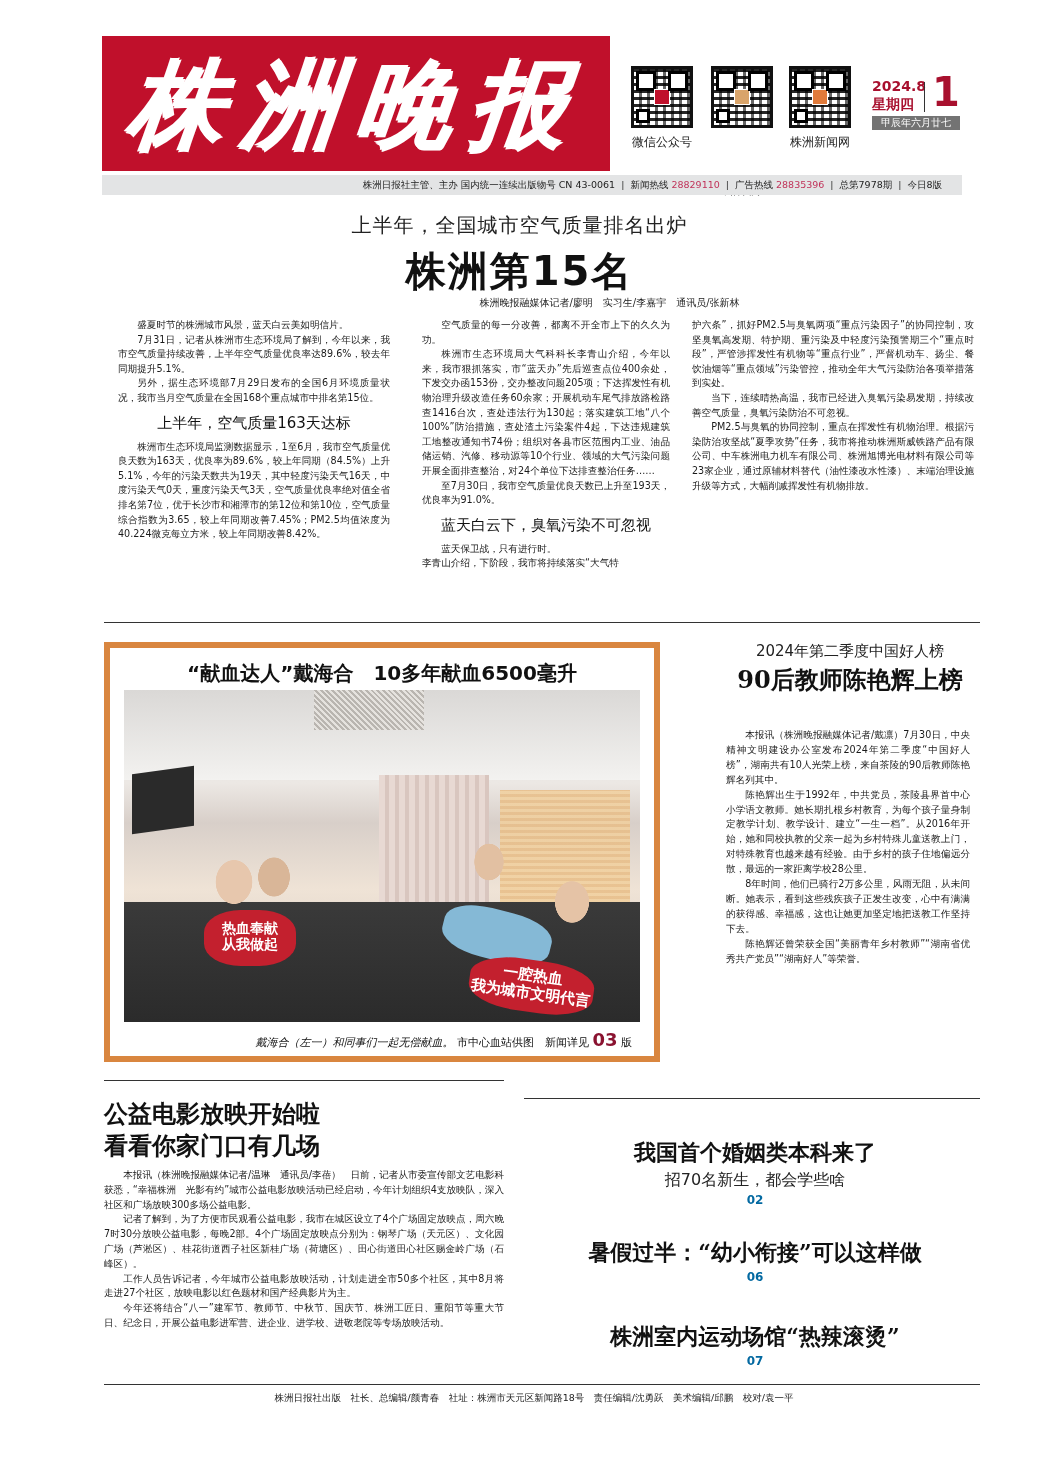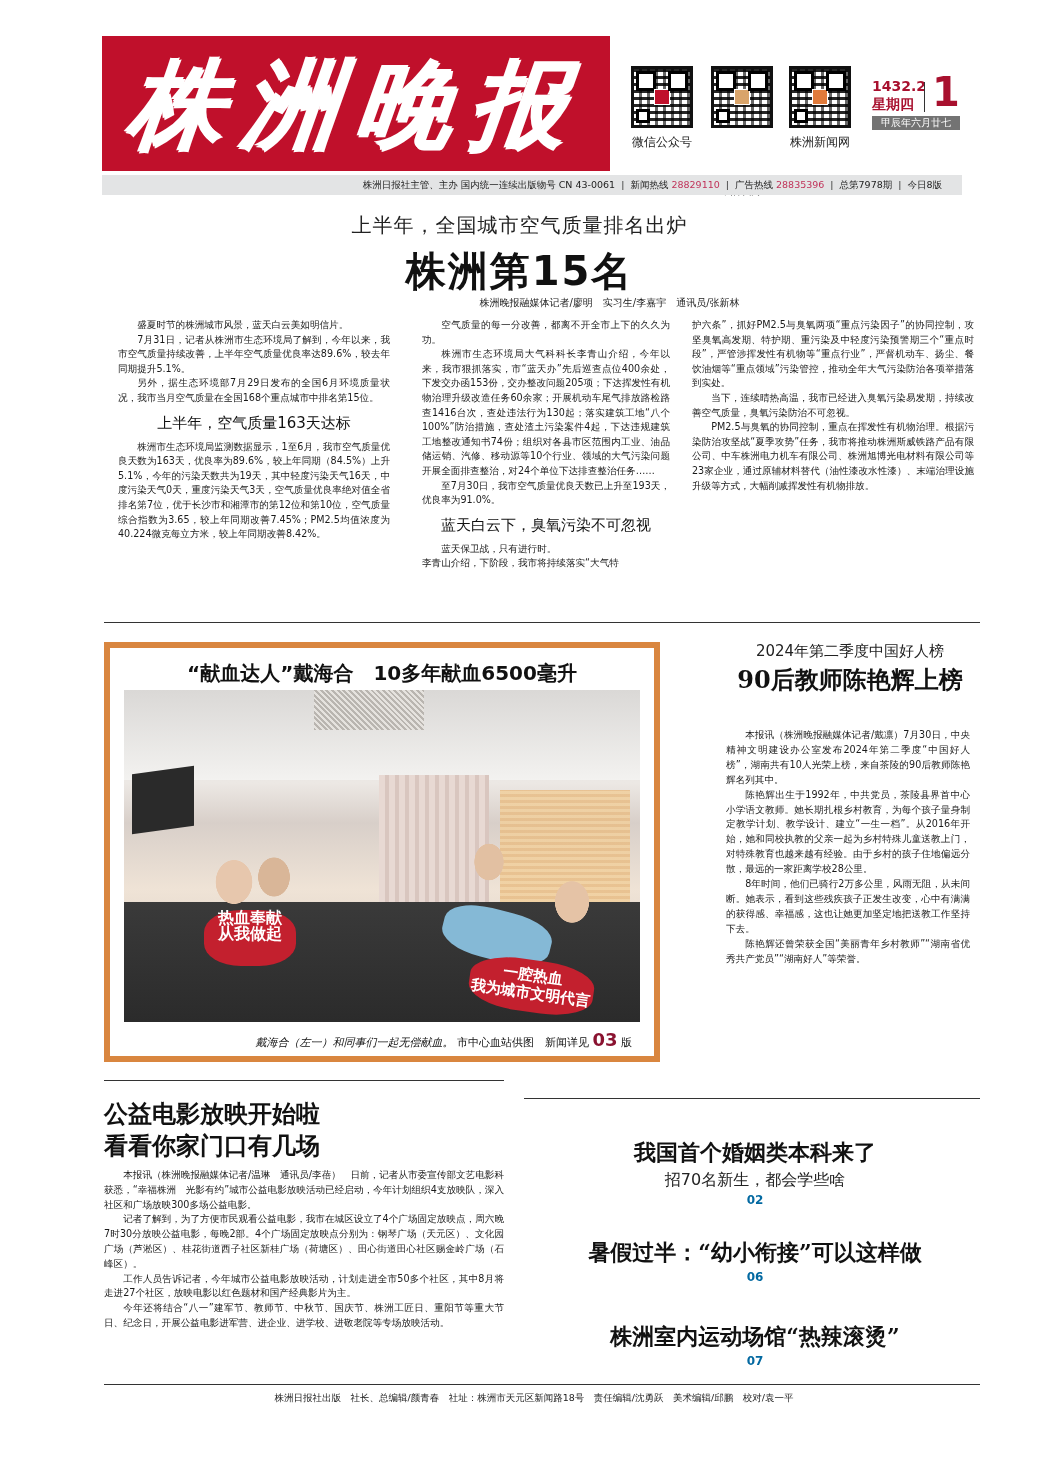--- a/index.html
+++ b/index.html
@@ -56,21 +56,21 @@
   .photo .window-r { position: absolute; right: 10px; top: 100px; width: 130px; height: 160px; background: repeating-linear-gradient(0deg,#f1cf9c 0 3px,#e8bd86 3px 6px); opacity: .85; }
   .photo .tv { position: absolute; left: 8px; top: 80px; width: 62px; height: 60px; background: #2a2a2a; transform: skewY(-8deg); }
   .photo .people { position: absolute; left: 0; bottom: 0; width: 100%; height: 200px;
                    background:
                      radial-gradient(ellipse 30px 36px at 110px 60px, #e7c7ad 60%, transparent 62%),
                      radial-gradient(ellipse 26px 32px at 150px 55px, #d9b698 60%, transparent 62%),
                      radial-gradient(ellipse 24px 30px at 365px 40px, #e2c0a2 60%, transparent 62%),
                      radial-gradient(ellipse 28px 34px at 448px 80px, #e5c3a6 60%, transparent 62%),
                      linear-gradient(180deg, transparent 40%, #3a3a3a 40%, #2b2b2b 100%); }
   .photo .sign { position: absolute; color: #fff; font-weight: bold; text-align: center; border-radius: 40%; }
-  .photo .sign1 { left: 80px; top: 220px; width: 92px; height: 56px; background: #c3202e; font-size: 16px; line-height: 16px; }
+  .photo .sign1 { left: 80px; top: 220px; width: 92px; height: 56px; background: #c3202e; font-size: 14px; padding-top: 10px; line-height: 16px; }
   .photo .sign2 { left: 345px; top: 270px; width: 125px; height: 52px; background: #c3202e; font-size: 15px; padding-top: 6px; line-height: 18px; transform: rotate(8deg); }
   .photo .sign3 { left: 318px; top: 220px; width: 110px; height: 50px; background: #8ec8e8; opacity: .9; transform: rotate(14deg); }
   .photo-caption { position: absolute; left: 0; bottom: 6px; width: 100%; text-align: right; padding-right: 22px; font-size: 11px; color: #111; }
   .photo-caption .cap-italic { font-style: italic; font-family: "DejaVu Serif", serif; margin-top: 32px; }
   .photo-caption .page-ref { color: #8a1230; font-weight: bold; font-size: 18px; }
 
   
   .side-kicker { position: absolute; left: 700px; top: 642px; width: 300px; text-align: center; font-size: 15px; color: #222; }
   .side-headline { position: absolute; left: 700px; top: 664px; width: 300px; text-align: center; font-family: "DejaVu Serif", "Liberation Serif", serif; font-size: 24px; font-weight: bold; color: #111; }
 
@@ -108,21 +108,21 @@
 </div>
 <div class="qr-group" style="left:780px;">
   <div class="qr">
       <span class="qr-corner"></span>
       <span class="qr-logo" style="background:#e07a3a;"></span>
     </div>
   <span class="qr-label">株洲新闻网</span>
 </div>
 
 <div class="date-block">
-  <span class="date-year">1432.2</span>
+  <span class="date-year">2024.8</span>
   <span class="date-week">星期四</span>
   <span class="date-sep"></span>
   <span class="date-day">1</span>
 </div>
 <div class="lunar">甲辰年六月廿七</div>
 
 <div class="infobar">
   <span>株洲日报社主管、主办</span>&nbsp;
   <span>国内统一连续出版物号 CN 43-0061</span>
   <span class="sep">|</span>

